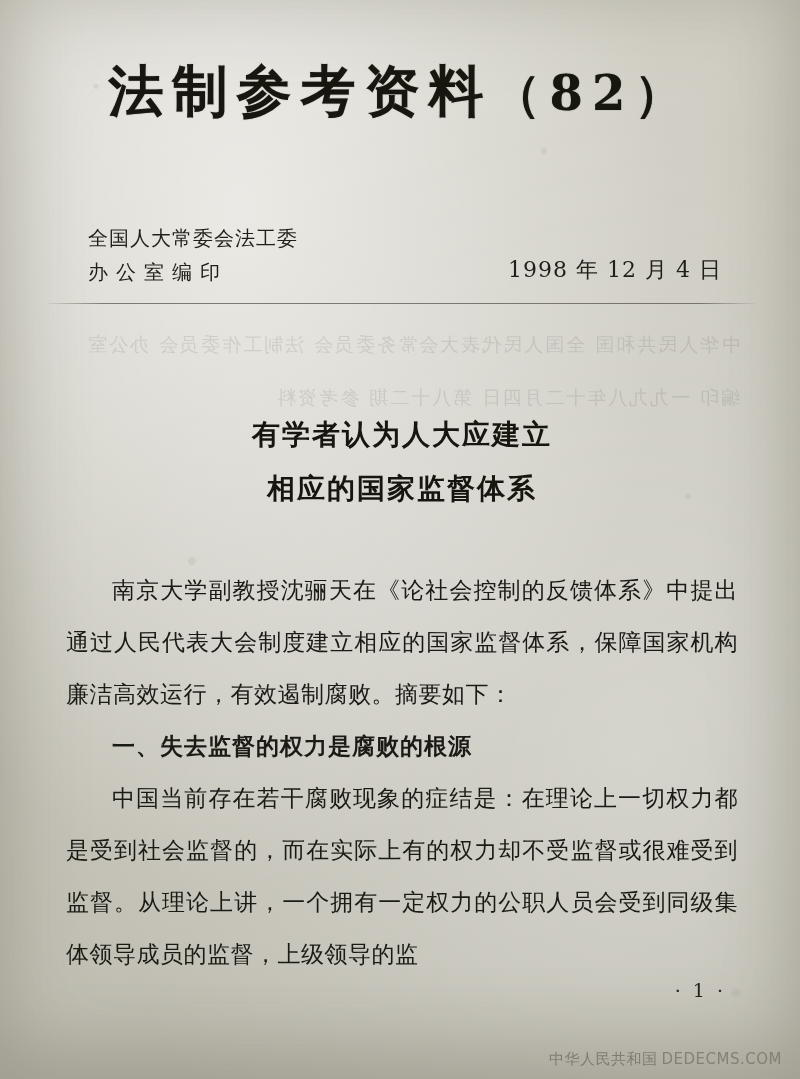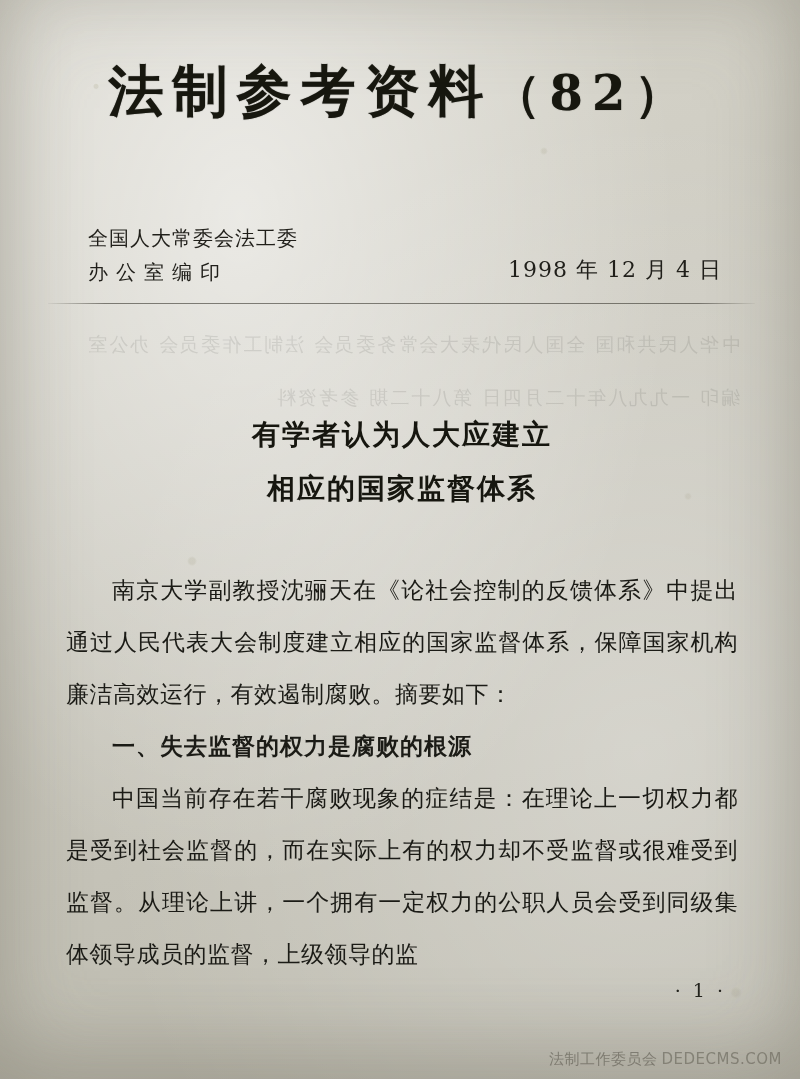--- a/index.html
+++ b/index.html
@@ -231,17 +231,17 @@
         <p class="section-head">一、失去监督的权力是腐败的根源</p>
         <p class="para">中国当前存在若干腐败现象的症结是：在理论上一切权力都是受到社会监督的，而在实际上有的权力却不受监督或很难受到监督。从理论上讲，一个拥有一定权力的公职人员会受到同级集体领导成员的监督，上级领导的监</p>
       </div>
     </div>
 
   </div>
 
   <div class="page-number">· 1 ·</div>
 
   <div class="watermark">
-    <span>法制工作委员会</span><span class="wm-en">DEDECMS.COM</span>
+    <span>中华人民共和国</span><span class="wm-en">DEDECMS.COM</span>
   </div>
 
   <div class="vignette"></div>
 </div>
 
 </body></html>

